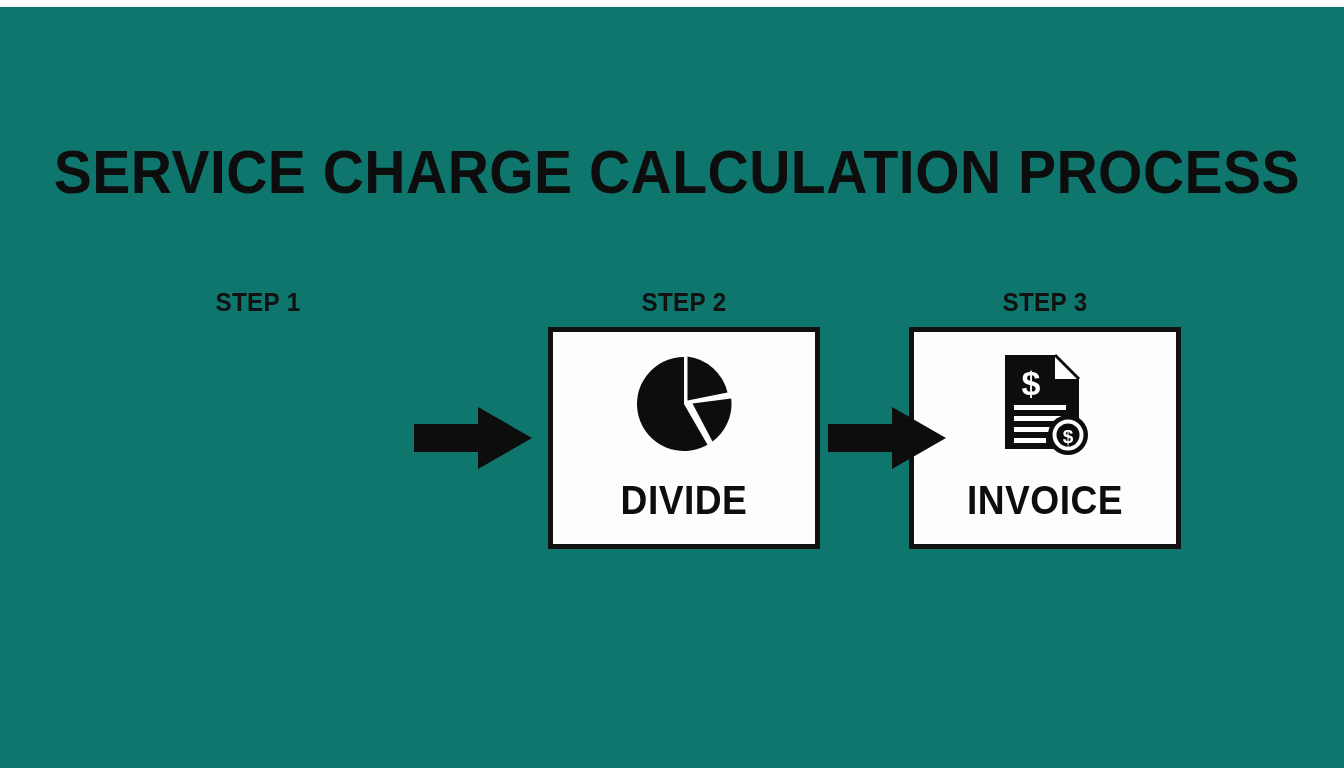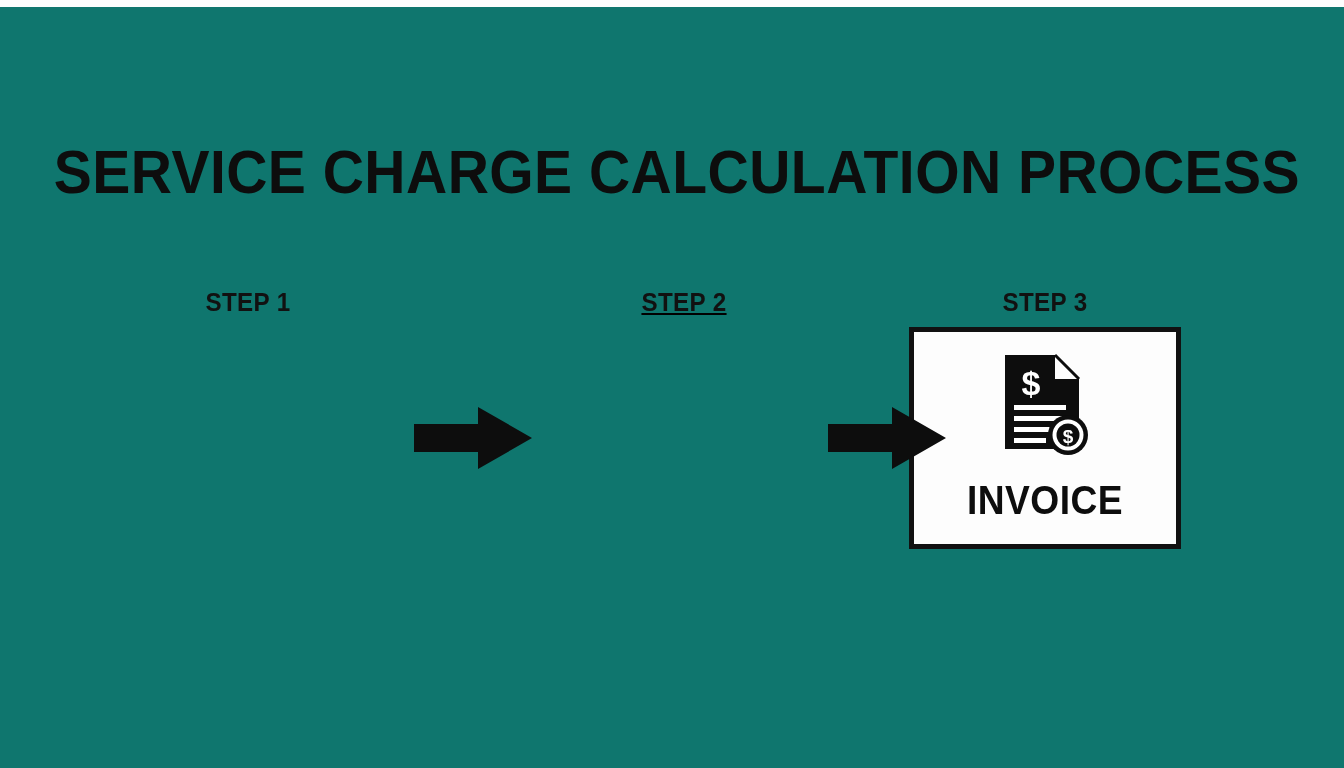--- a/index.html
+++ b/index.html
@@ -50,22 +50,22 @@
     width: 1344px;
     height: 270px;
   }
 
   .step {
     position: absolute;
     top: 0;
     width: 272px;
     height: 262px;
   }
-  .step-1 { left: 112px; }
-  .step-2 { left: 548px; text-decoration: underline; }
+  .step-1 { left: 122px; }
+  .step-2 { left: 548px; }
   .step-3 { left: 909px; }
 
   .step-caption {
     height: 30px;
     text-align: center;
     font-family: "Liberation Sans Narrow", "Liberation Sans", sans-serif;
     font-weight: 700;
     font-size: 26px;
     line-height: 26px;
     letter-spacing: 0.4px;
@@ -130,20 +130,35 @@
   <div class="title">SERVICE CHARGE CALCULATION PROCESS</div>
 
   <div class="steps">
 
     <div class="step step-1">
       <div class="step-caption">STEP 1</div>
     </div>
 
     <div class="step step-2">
       <div class="step-caption">STEP 2</div>
+      <div class="step-box">
+        <div class="icon-slot">
+          <span>
+            <svg width="100" height="100" viewBox="0 0 100 100" xmlns="http://www.w3.org/2000/svg">
+
+              <path d="M 50 50 L 50 3 A 47 47 0 1 0 73.5 90.7 Z" fill="#0d0d0d"></path>
+
+              <path d="M 53.5 2.6 A 47 47 0 0 1 93.5 38.5 L 53.5 46.5 Z" fill="#0d0d0d"></path>
+
+              <path d="M 58.5 49.5 L 97.2 44.5 A 47 47 0 0 1 78.5 87.5 Z" fill="#0d0d0d"></path>
+            </svg>
+          </span>
+        </div>
+        <div class="step-label">DIVIDE</div>
+      </div>
     </div>
 
     <div class="step step-3">
       <div class="step-caption">STEP 3</div>
       <div class="step-box">
         <div class="icon-slot">
           <span>
             <svg width="88" height="102" viewBox="0 0 88 102" xmlns="http://www.w3.org/2000/svg">
 
               <path d="M 4 2 L 54 2 L 78 26 L 78 96 L 4 96 Z" fill="#0d0d0d"></path>

